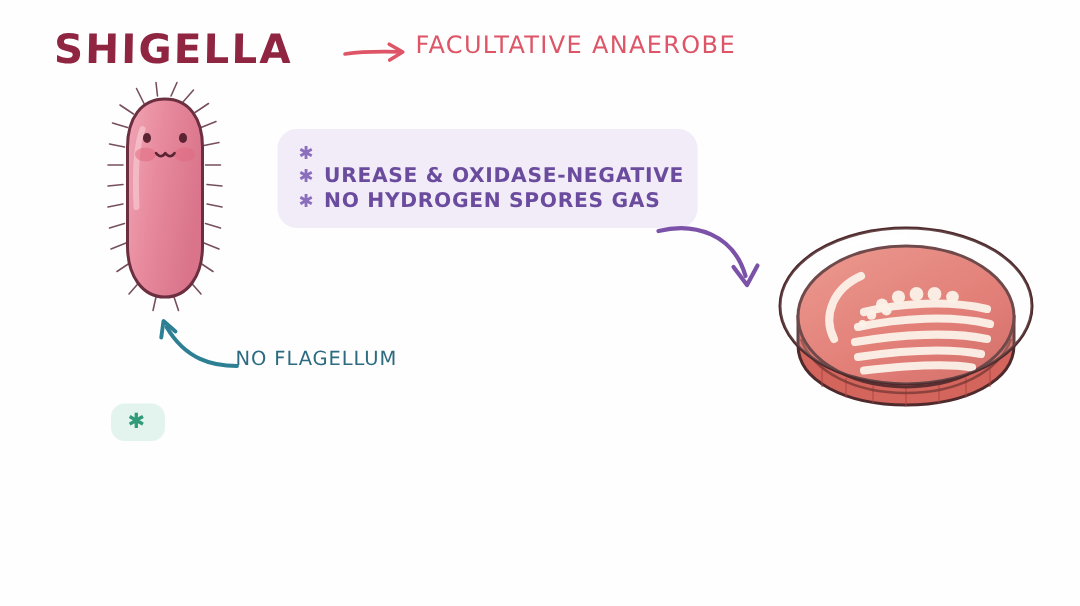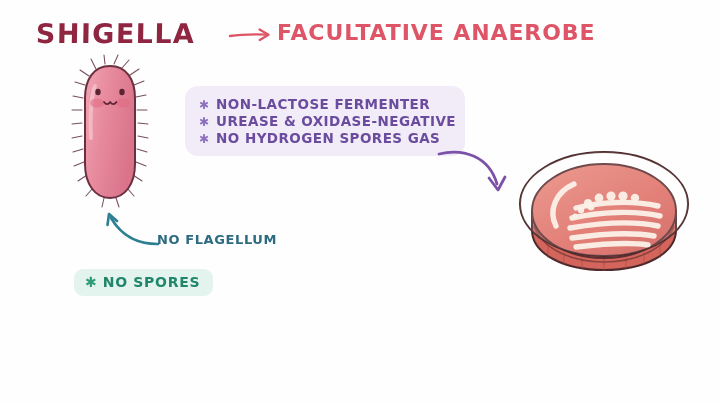--- a/index.html
+++ b/index.html
@@ -42,22 +42,22 @@
     left: 228px;
     top: 22px;
     width: 46px;
     height: 26px;
   }
 
   #title-facultative {
     position: absolute;
     left: 277px;
     top: 20px;
-    font-size: 22px;
-    font-weight: bold;
+    font-size: 16px;
+    font-weight: normal;
     letter-spacing: 0.9px;
     color: #dd5566;
     white-space: nowrap;
   }
 
   
   #bacterium-figure {
     position: absolute;
     left: 62px;
     top: 52px;
@@ -71,21 +71,21 @@
     left: 100px;
     top: 208px;
     width: 62px;
     height: 42px;
   }
   #no-flagellum-label {
     position: absolute;
     left: 157px;
     top: 232px;
     font-size: 13px;
-    font-weight: bold;
+    font-weight: normal;
     letter-spacing: 0.6px;
     color: #2d6b80;
     white-space: nowrap;
   }
 
   
   #no-spores-chip {
     position: absolute;
     left: 74px;
     top: 269px;
@@ -242,27 +242,25 @@
 
   <svg id="no-flagellum-arrow-icon" viewBox="0 0 62 42">
     <path d="M58 36 C42 36, 24 32, 11 10" stroke="#2d7f94" stroke-width="2.6" fill="none" stroke-linecap="round"></path>
     <path d="M17 13 L9 6 L7.5 17" stroke="#2d7f94" stroke-width="2.6" fill="none" stroke-linecap="round" stroke-linejoin="round"></path>
   </svg>
 
   <div id="no-flagellum-label">NO FLAGELLUM</div>
 
   <div id="no-spores-chip">
     <span class="star">✱</span>
-    <span id="no-spores-label">NO SPORES</span>
   </div>
 
   <div id="facts-box">
     <div class="fact-row">
       <span class="star">✱</span>
-      <span class="fact-text">NON-LACTOSE FERMENTER</span>
     </div>
     <div class="fact-row">
       <span class="star">✱</span>
       <span class="fact-text">UREASE &amp; OXIDASE-NEGATIVE</span>
     </div>
     <div class="fact-row">
       <span class="star">✱</span>
       <span class="fact-text">NO HYDROGEN SPORES GAS</span>
     </div>
   </div>

